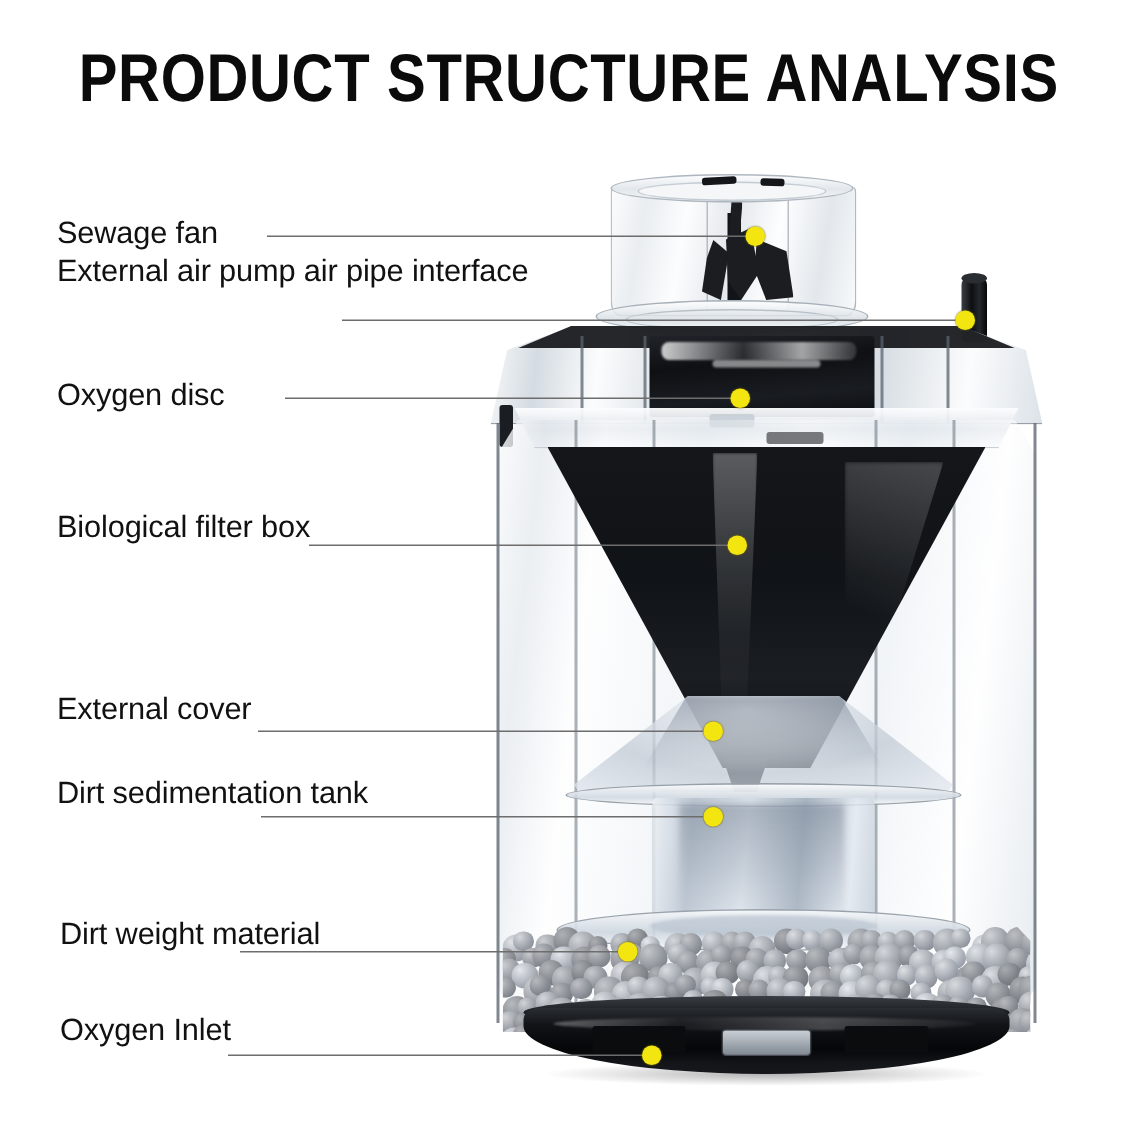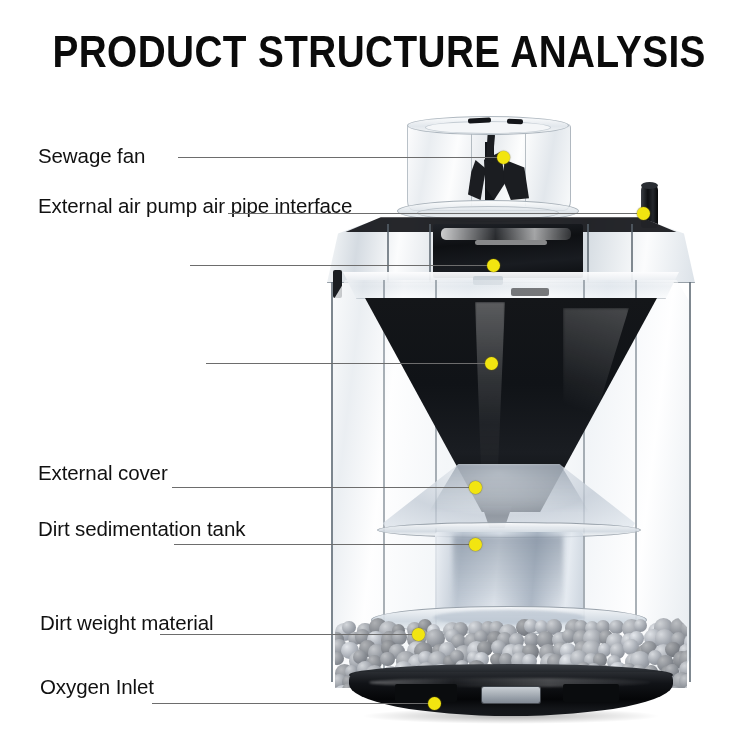--- a/index.html
+++ b/index.html
@@ -761,27 +761,29 @@
     <div class="inlet-dark" style="left:70px;top:572px;width:62px;height:18px"></div>
     <div class="inlet-slot" style="left:156px;top:574px;width:60px;height:18px"></div>
     <div class="inlet-dark" style="left:238px;top:572px;width:56px;height:18px"></div>
     <div class="base-shadow"></div>
   </div>
 
   <div class="label" style="left:38px; top:144px;">Sewage fan</div>
   <div class="leader" style="left:178px; top:157px; width:327px;"></div>
   <div class="dot" style="left:497px; top:151px;"></div>
 
-  <div class="label" style="left:38px; top:194px;">External air pump air pipe interface</div>
+  <div class="label" style="left:38px; top:169px;">External air pump air pipe interface</div>
   <div class="leader" style="left:228px; top:213px; width:418px;"></div>
   <div class="dot" style="left:637px; top:207px;"></div>
 
+  <div class="label" style="left:38px; top:252px;">Oxygen disc</div>
   <div class="leader" style="left:190px; top:265px; width:305px;"></div>
   <div class="dot" style="left:487px; top:259px;"></div>
 
+  <div class="label" style="left:38px; top:340px;">Biological filter box</div>
   <div class="leader" style="left:206px; top:363px; width:287px;"></div>
   <div class="dot" style="left:485px; top:357px;"></div>
 
   <div class="label" style="left:38px; top:461px;">External cover</div>
   <div class="leader" style="left:172px; top:487px; width:305px;"></div>
   <div class="dot" style="left:469px; top:481px;"></div>
 
   <div class="label" style="left:38px; top:517px;">Dirt sedimentation tank</div>
   <div class="leader" style="left:174px; top:544px; width:303px;"></div>
   <div class="dot" style="left:469px; top:538px;"></div>

